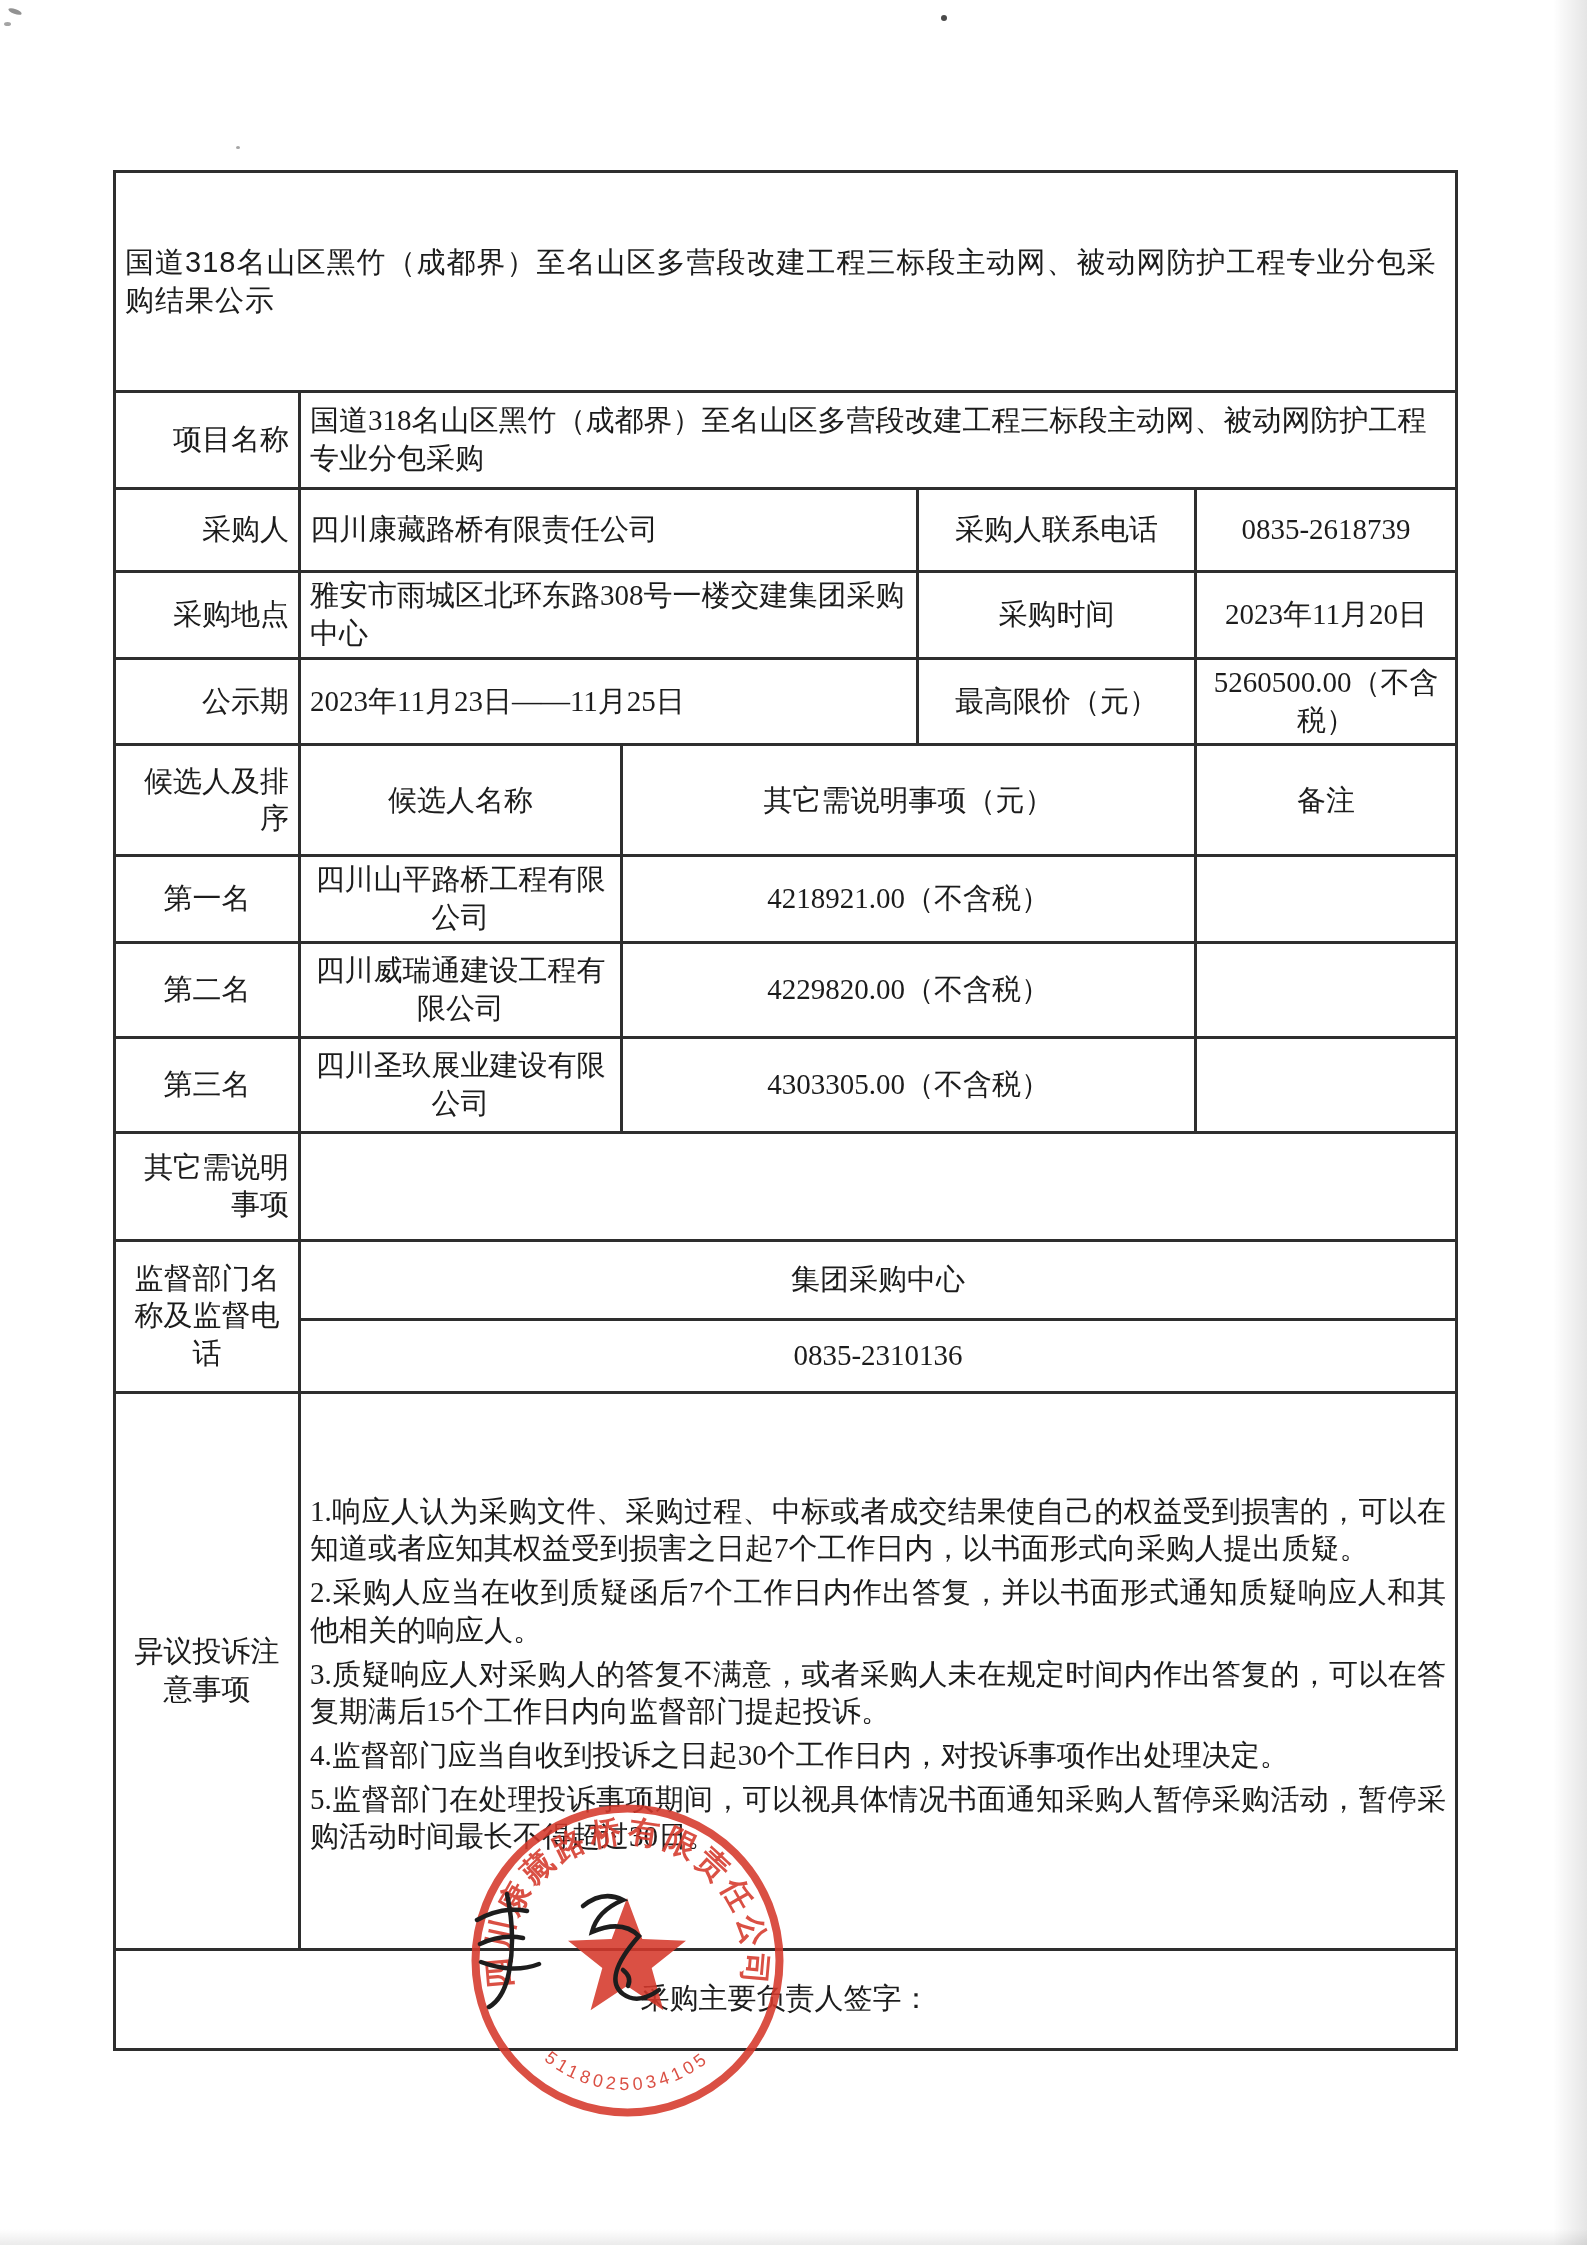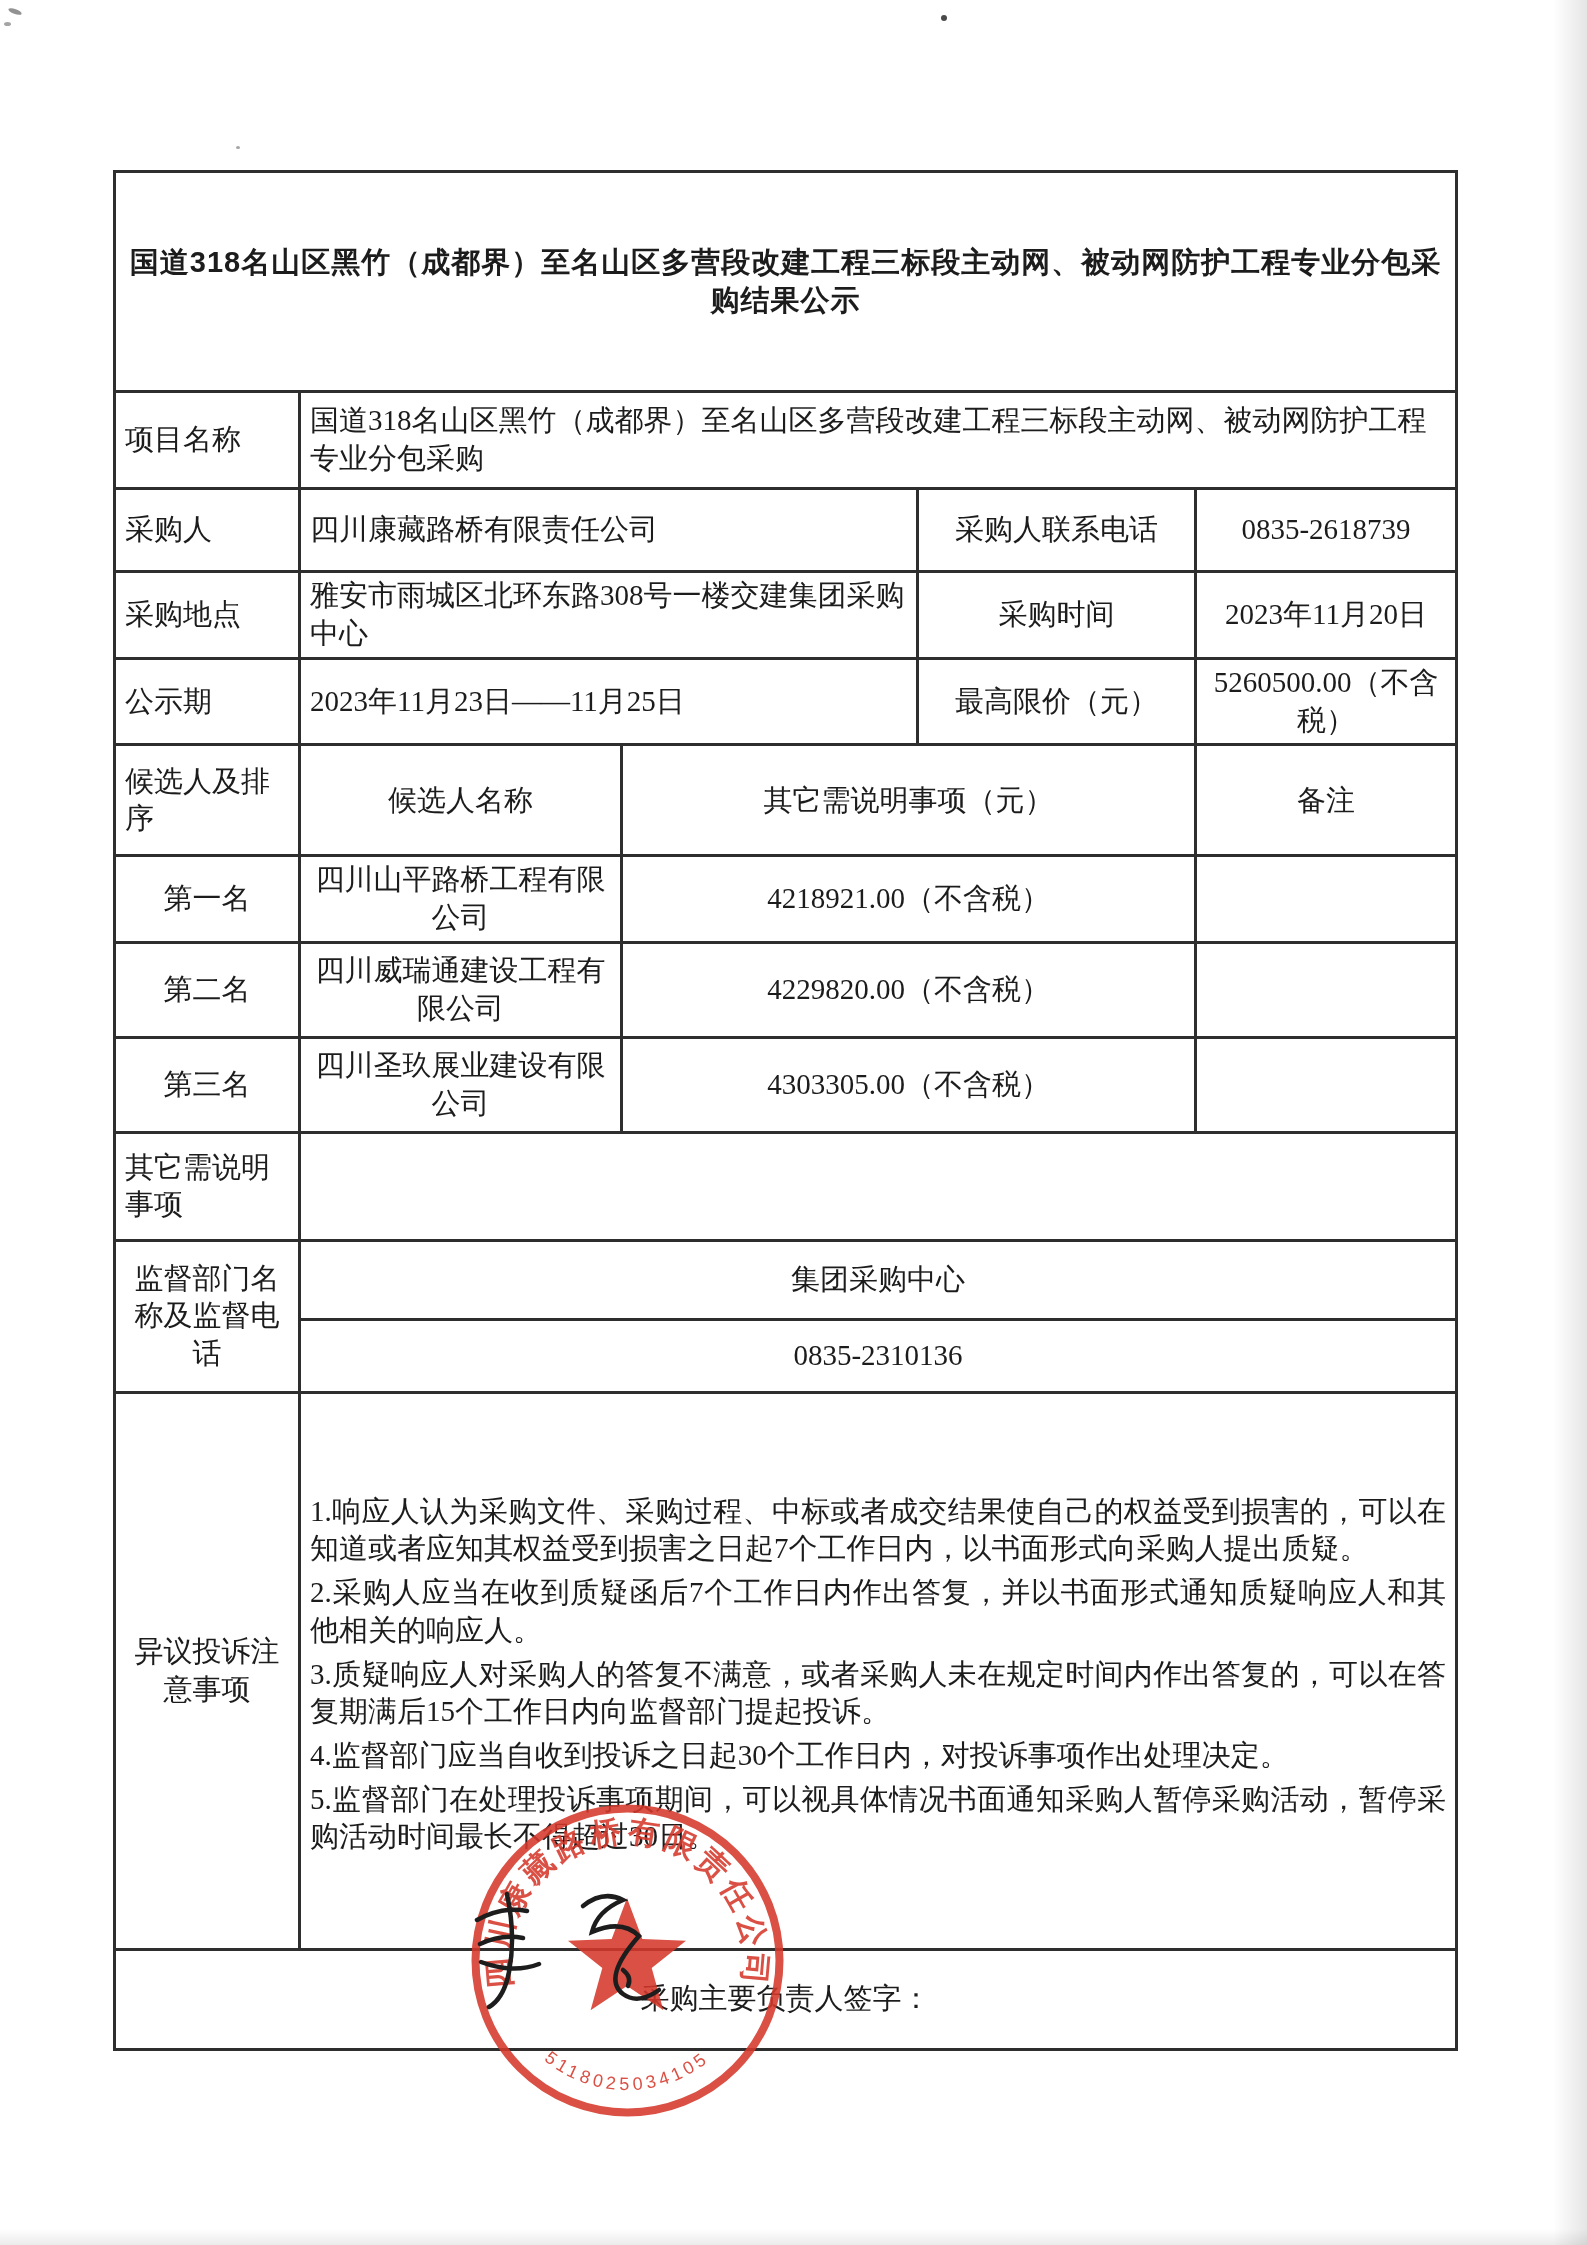--- a/index.html
+++ b/index.html
@@ -26,24 +26,24 @@
     border-collapse:collapse;table-layout:fixed;
   }
   table.doc td{
     border:3px solid #2e2e2e;
     font-size:29px;line-height:1.3;
     padding:4px 9px;vertical-align:middle;
     word-break:break-all;overflow:hidden;
   }
   td.title-cell{
     font-family:"Liberation Sans","DejaVu Sans",sans-serif;
-    font-weight:bold;font-size:45px;line-height:1.55;
-    text-align:center;padding:18px 55px;letter-spacing:1px;
+    font-weight:normal;font-size:45px;line-height:1.55;
+    padding:18px 55px;letter-spacing:1px;
   }
-  td.lbl{text-align:left;}
+  td.lbl{text-align:right;}
   td.lbl-c{text-align:center;margin-top:24px;}
   td.val{text-align:left;}
   td.ctr{text-align:center;}
   td.notes{vertical-align:middle;padding:6px 12px 6px 9px;}
   .note-line{text-align:justify;line-height:1.28;margin-top:7px;}
   td.sign-cell{font-size:30px;padding-left:30px;text-align:center;}
 
   
   .stamp{position:absolute;left:455px;top:1788px;width:345px;height:345px;
     opacity:0.88;pointer-events:none;}

